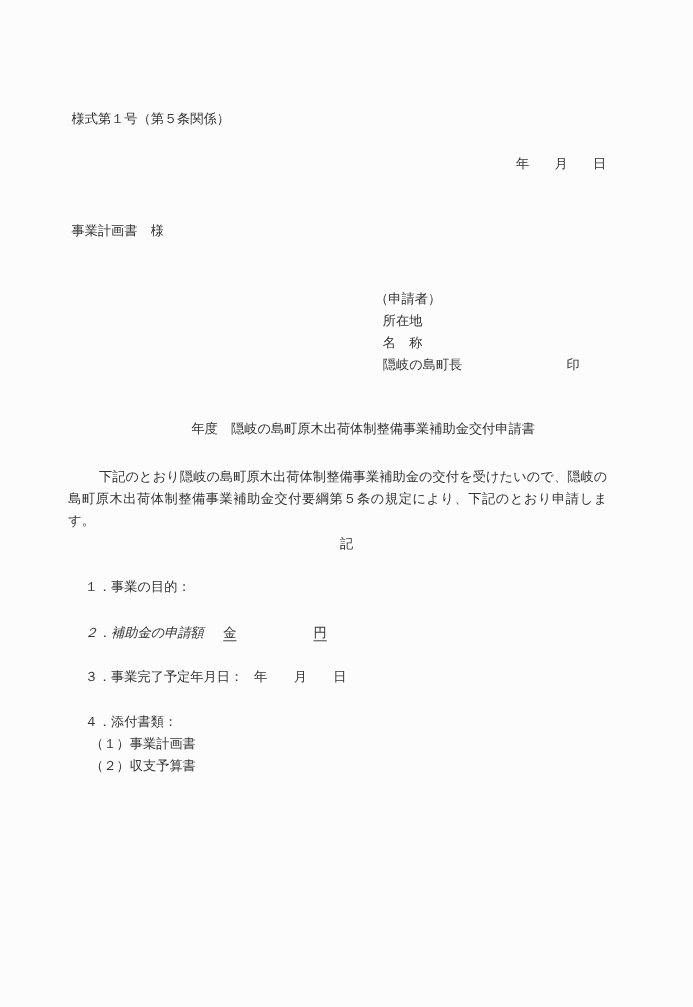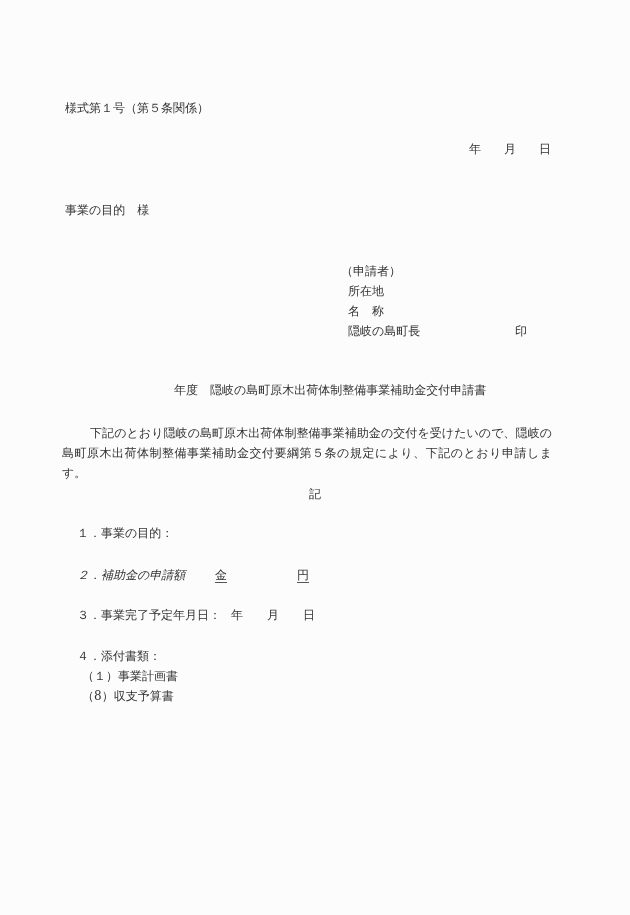--- a/index.html
+++ b/index.html
@@ -42,41 +42,41 @@
   </style>
 </head>
 <body>
 
 <div class="abs" style="left:65px; top:100px;">様式第１号（第５条関係）</div>
 
 <div class="abs" style="left:469px; top:141px;">年</div>
 <div class="abs" style="left:504px; top:141px;">月</div>
 <div class="abs" style="left:539px; top:141px;">日</div>
 
-<div class="abs" style="left:65px; top:202px;">事業の目的　様</div>
+<div class="abs" style="left:65px; top:202px;">事業計画書　様</div>
 
 <div>
   <div class="abs" style="left:341px; top:263px;">（申請者）</div>
   <div class="abs" style="left:348px; top:283px;">所在地</div>
   <div class="abs" style="left:348px; top:303px;text-align:right;">名　称</div>
   <div class="abs" style="left:348px; top:323px;">隠岐の島町長</div>
   <div class="abs" style="left:515px; top:323px;">印</div>
 </div>
 
 <div class="abs" style="left:174px; top:382px;">年度　隠岐の島町原木出荷体制整備事業補助金交付申請書</div>
 
 <div class="para" style="top:423px;">下記のとおり隠岐の島町原木出荷体制整備事業補助金の交付を受けたいので、隠岐の島町原木出荷体制整備事業補助金交付要綱第５条の規定により、下記のとおり申請します。</div>
 
 <div class="abs" style="left:309px; top:486px;">記</div>
 
 <div class="abs" style="left:77px; top:525px;">１．事業の目的：</div>
 
 <div class="abs" style="left:77px; top:567px;font-style:italic;">２．補助金の申請額</div>
-<div class="abs underline" style="left:215px; top:567px;"><span>金</span><span class="amount-blank"> </span><span>円</span></div>
+<div class="abs underline" style="left:203px; top:567px;"><span>金</span><span class="amount-blank"> </span><span>円</span></div>
 
 <div class="abs" style="left:77px; top:607px;text-align:center;">３．事業完了予定年月日：</div>
 <div class="abs" style="left:231px; top:607px;">年</div>
 <div class="abs" style="left:267px; top:607px;">月</div>
 <div class="abs" style="left:303px; top:607px;">日</div>
 
 <div class="abs" style="left:77px; top:648px;">４．添付書類：</div>
 <div class="abs" style="left:82px; top:668px;">（１）事業計画書</div>
-<div class="abs" style="left:82px; top:688px;">（8）収支予算書</div>
+<div class="abs" style="left:82px; top:688px;">（２）収支予算書</div>
 
 </body></html>

